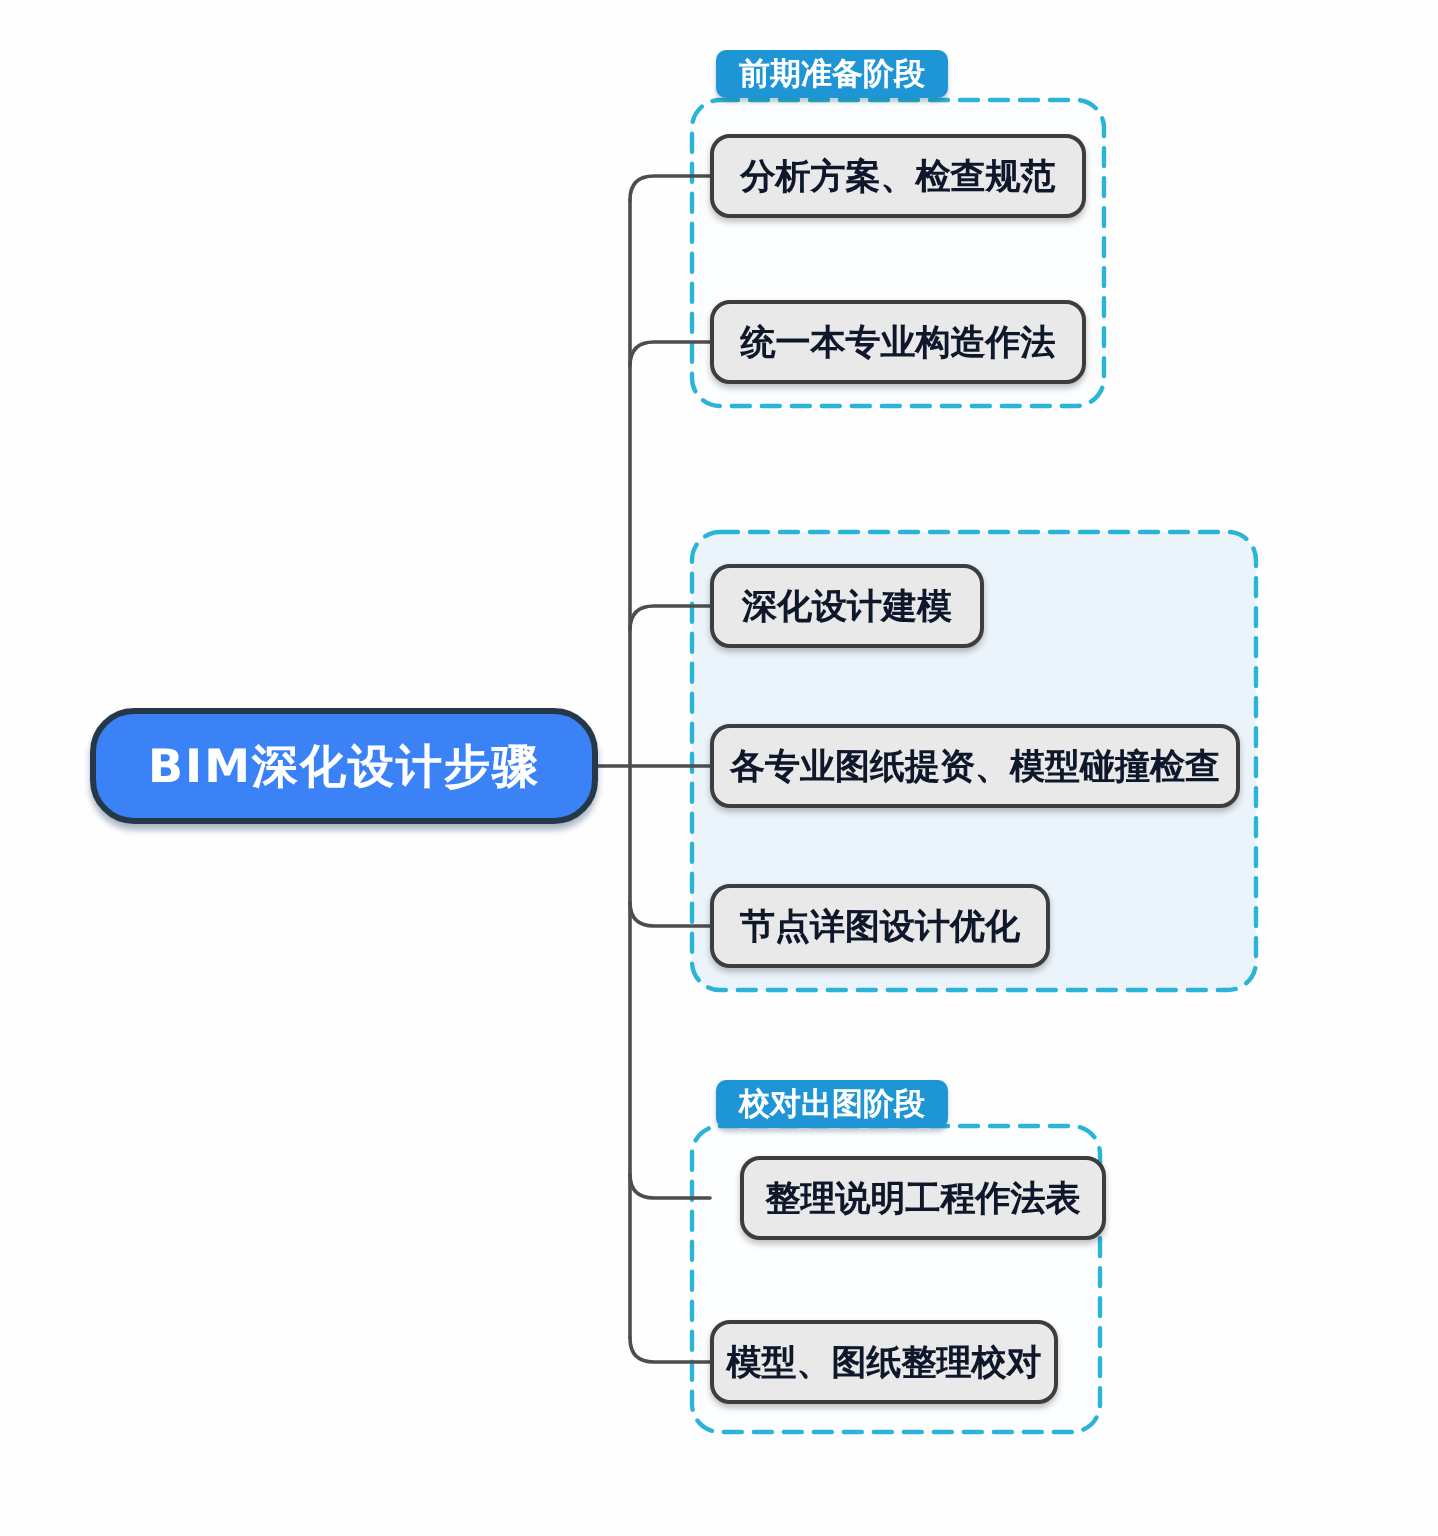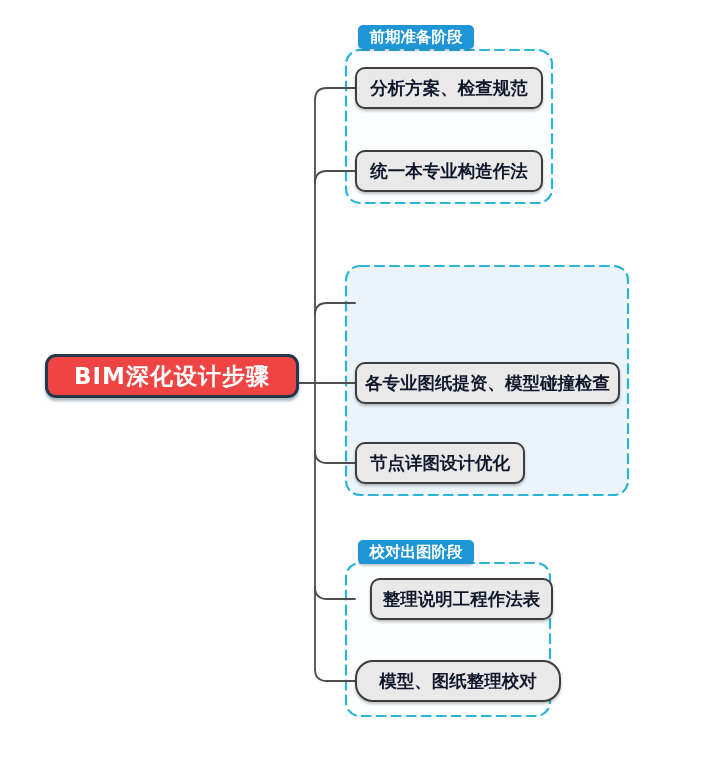--- a/index.html
+++ b/index.html
@@ -4,22 +4,22 @@
 <style>
   html,body{margin:0;padding:0;background:#ffffff;}
   body{font-family:"DejaVu Sans","Liberation Sans",sans-serif;}
   .canvas{
     position:relative;width:719px;height:768px;background:#fefefe;overflow:hidden;
   }
   svg.wires{position:absolute;left:0;top:0;width:719px;height:768px;}
   .group-rect{stroke-width:2.2;stroke-dasharray:9 6;stroke-linecap:round;}
   .wire{stroke:#4d4d4d;stroke-width:1.8;fill:none;stroke-linecap:round;}
   .root-node{
-    position:absolute;left:45px;top:354px;width:254px;height:44px;
-    background:#ef4444;border:3px solid #24384a;border-radius:11px;
+    position:absolute;left:45px;top:354px;width:254px;height:58px;
+    background:#3b82f6;border:3px solid #24384a;border-radius:22px;
     color:#ffffff;font-weight:bold;font-size:23px;letter-spacing:1px;
     display:flex;align-items:center;justify-content:center;
     box-sizing:border-box;box-shadow:0 3px 3px rgba(20,50,80,.35);
     white-space:nowrap;
   }
   .stage-header{
     position:absolute;height:24px;min-width:116px;
     background:#1e95d4;border-radius:5px;
     color:#ffffff;font-weight:bold;font-size:15.5px;
     display:flex;align-items:center;justify-content:center;
@@ -55,20 +55,21 @@
     <path class="wire" d="M315,587 Q315,599 327,599 H355"></path>
     <path class="wire" d="M315,669 Q315,681 327,681 H355"></path>
   </svg>
 
   <div class="root-node">BIM深化设计步骤</div>
 
   <div class="stage-header" style="left:358px;top:25px;">前期准备阶段</div>
   <div class="tree-node" style="left:355px;top:67px;width:188px;">分析方案、检查规范</div>
   <div class="tree-node" style="left:355px;top:150px;width:188px;">统一本专业构造作法</div>
 
+  <div class="tree-node" style="left:355px;top:282px;width:137px;">深化设计建模</div>
   <div class="tree-node" style="left:355px;top:362px;width:265px;">各专业图纸提资、模型碰撞检查</div>
   <div class="tree-node" style="left:355px;top:442px;width:170px;">节点详图设计优化</div>
 
   <div class="stage-header" style="left:358px;top:540px;">校对出图阶段</div>
   <div class="tree-node" style="left:355px;top:578px;width:183px;margin-left:15px;">整理说明工程作法表</div>
-  <div class="tree-node" style="left:355px;top:660px;width:206px;border-radius:18px;">模型、图纸整理校对</div>
+  <div class="tree-node" style="left:355px;top:660px;width:174px;">模型、图纸整理校对</div>
 
 </div>
 
 </body></html>

